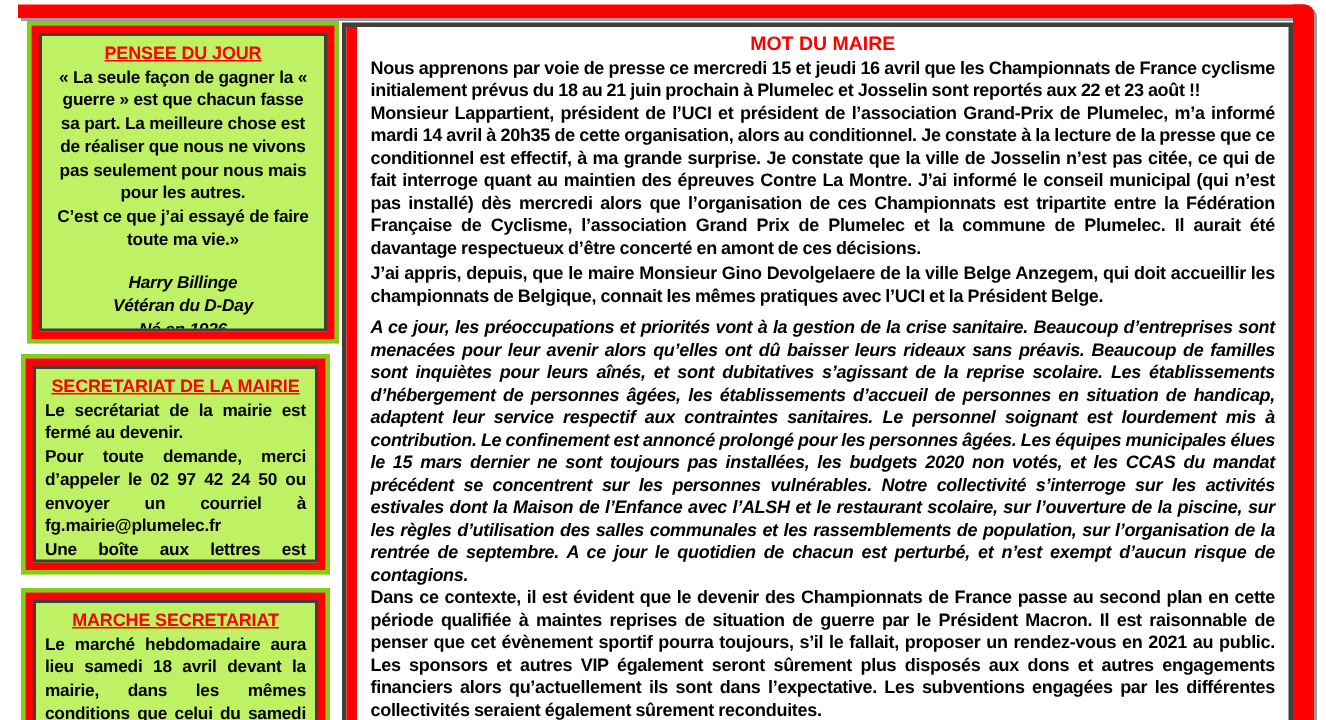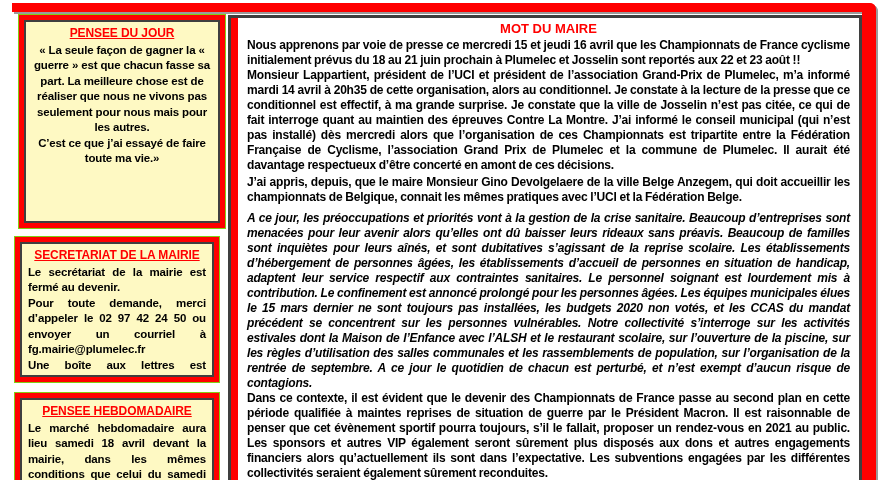--- a/index.html
+++ b/index.html
@@ -19,21 +19,21 @@
     background:#ff0000; border-top-right-radius:7px;
     box-shadow:2px 2px 0 #9b9b9b;
   }
   .right-frame {
     position:absolute; left:862px; top:3px; width:14px; height:520px;
     background:#ff0000; border-top-right-radius:6px;
     box-shadow:2px 2px 0 #9b9b9b;
   }
 
   
-  .rbox { position:absolute; border:1px solid #84cc16; background:#fef9c3; }
+  .rbox { position:absolute; border:3px solid #84cc16; background:#bef264; }
   .rbox-red { width:100%; height:100%; border:5px solid #ff0000; }
   .rbox-inner {
     width:100%; height:100%; border:2px solid #3f3f3f;
     padding:4px 6px; overflow:hidden;
     font-size:11.5px; line-height:15.5px; letter-spacing:-0.15px;
   }
   #pensee-box { left:18px; top:14px;  width:208px; height:215px; }
   #secretariat-box { left:14px; top:236px; width:206px; height:147px; }
   #marche-box { left:14px; top:392px; width:206px; height:120px; }
 
@@ -76,47 +76,52 @@
 
 <div class="top-frame"></div>
 <div class="right-frame"></div>
 
 <div class="rbox" id="pensee-box">
   <div class="rbox-red">
     <div class="rbox-inner">
       <span class="box-title">PENSEE DU JOUR</span>
       <div class="centered-text">« La seule façon de gagner la « guerre » est que chacun fasse sa part. La meilleure chose est de réaliser que nous ne vivons pas seulement pour nous mais pour les autres.</div>
       <div class="centered-text">C’est ce que j’ai essayé de faire toute ma vie.»</div>
+      <div class="attribution">
+        <div>Harry Billinge</div>
+        <div>Vétéran du D-Day</div>
+        <div>Né en 1926</div>
+      </div>
     </div>
   </div>
 </div>
 
 <div class="rbox" id="secretariat-box">
   <div class="rbox-red">
     <div class="rbox-inner">
       <span class="box-title">SECRETARIAT DE LA MAIRIE</span>
       <div class="justified-text">Le secrétariat de la mairie est fermé au devenir.</div>
       <div class="justified-text">Pour toute demande, merci d’appeler le 02 97 42 24 50 ou envoyer un courriel à fg.mairie@plumelec.fr</div>
       <div class="justified-text">Une boîte aux lettres est disponible à gauche de l’entrée principale.</div>
     </div>
   </div>
 </div>
 
 <div class="rbox" id="marche-box">
   <div class="rbox-red">
     <div class="rbox-inner">
-      <span class="box-title">PENSEE HEBDOMADAIRE</span>
+      <span class="box-title">MARCHE SECRETARIAT</span>
       <div class="justified-text">Le marché hebdomadaire aura lieu samedi 18 avril devant la mairie, dans les mêmes conditions que celui du samedi 11 avril.</div>
     </div>
   </div>
 </div>
 
 <div class="main-box">
   <div class="main-accent-strip"></div>
   <div class="main-content">
     <span class="main-title">MOT DU MAIRE</span>
     <p>Nous apprenons par voie de presse ce mercredi 15 et jeudi 16 avril que les Championnats de France cyclisme initialement prévus du 18 au 21 juin prochain à Plumelec et Josselin sont reportés aux 22 et 23 août !!</p>
     <p>Monsieur Lappartient, président de l’UCI et président de l’association Grand-Prix de Plumelec, m’a informé mardi 14 avril à 20h35 de cette organisation, alors au conditionnel. Je constate à la lecture de la presse que ce conditionnel est effectif, à ma grande surprise. Je constate que la ville de Josselin n’est pas citée, ce qui de fait interroge quant au maintien des épreuves Contre La Montre. J’ai informé le conseil municipal (qui n’est pas installé) dès mercredi alors que l’organisation de ces Championnats est tripartite entre la Fédération Française de Cyclisme, l’association Grand Prix de Plumelec et la commune de Plumelec. Il aurait été davantage respectueux d’être concerté en amont de ces décisions.</p>
-    <p class="gap-small">J’ai appris, depuis, que le maire Monsieur Gino Devolgelaere de la ville Belge Anzegem, qui doit accueillir les championnats de Belgique, connait les mêmes pratiques avec l’UCI et la Fédération Belge.</p>
+    <p class="gap-small">J’ai appris, depuis, que le maire Monsieur Gino Devolgelaere de la ville Belge Anzegem, qui doit accueillir les championnats de Belgique, connait les mêmes pratiques avec l’UCI et la Président Belge.</p>
     <p class="gap-para">A ce jour, les préoccupations et priorités vont à la gestion de la crise sanitaire. Beaucoup d’entreprises sont menacées pour leur avenir alors qu’elles ont dû baisser leurs rideaux sans préavis. Beaucoup de familles sont inquiètes pour leurs aînés, et sont dubitatives s’agissant de la reprise scolaire. Les établissements d’hébergement de personnes âgées, les établissements d’accueil de personnes en situation de handicap, adaptent leur service respectif aux contraintes sanitaires. Le personnel soignant est lourdement mis à contribution. Le confinement est annoncé prolongé pour les personnes âgées. Les équipes municipales élues le 15 mars dernier ne sont toujours pas installées, les budgets 2020 non votés, et les CCAS du mandat précédent se concentrent sur les personnes vulnérables. Notre collectivité s’interroge sur les activités estivales dont la Maison de l’Enfance avec l’ALSH et le restaurant scolaire, sur l’ouverture de la piscine, sur les règles d’utilisation des salles communales et les rassemblements de population, sur l’organisation de la rentrée de septembre. A ce jour le quotidien de chacun est perturbé, et n’est exempt d’aucun risque de contagions.</p>
     <p>Dans ce contexte, il est évident que le devenir des Championnats de France passe au second plan en cette période qualifiée à maintes reprises de situation de guerre par le Président Macron. Il est raisonnable de penser que cet évènement sportif pourra toujours, s’il le fallait, proposer un rendez-vous en 2021 au public. Les sponsors et autres VIP également seront sûrement plus disposés aux dons et autres engagements financiers alors qu’actuellement ils sont dans l’expectative. Les subventions engagées par les différentes collectivités seraient également sûrement reconduites.</p>
   </div>
 </div>
 
 </body></html>

